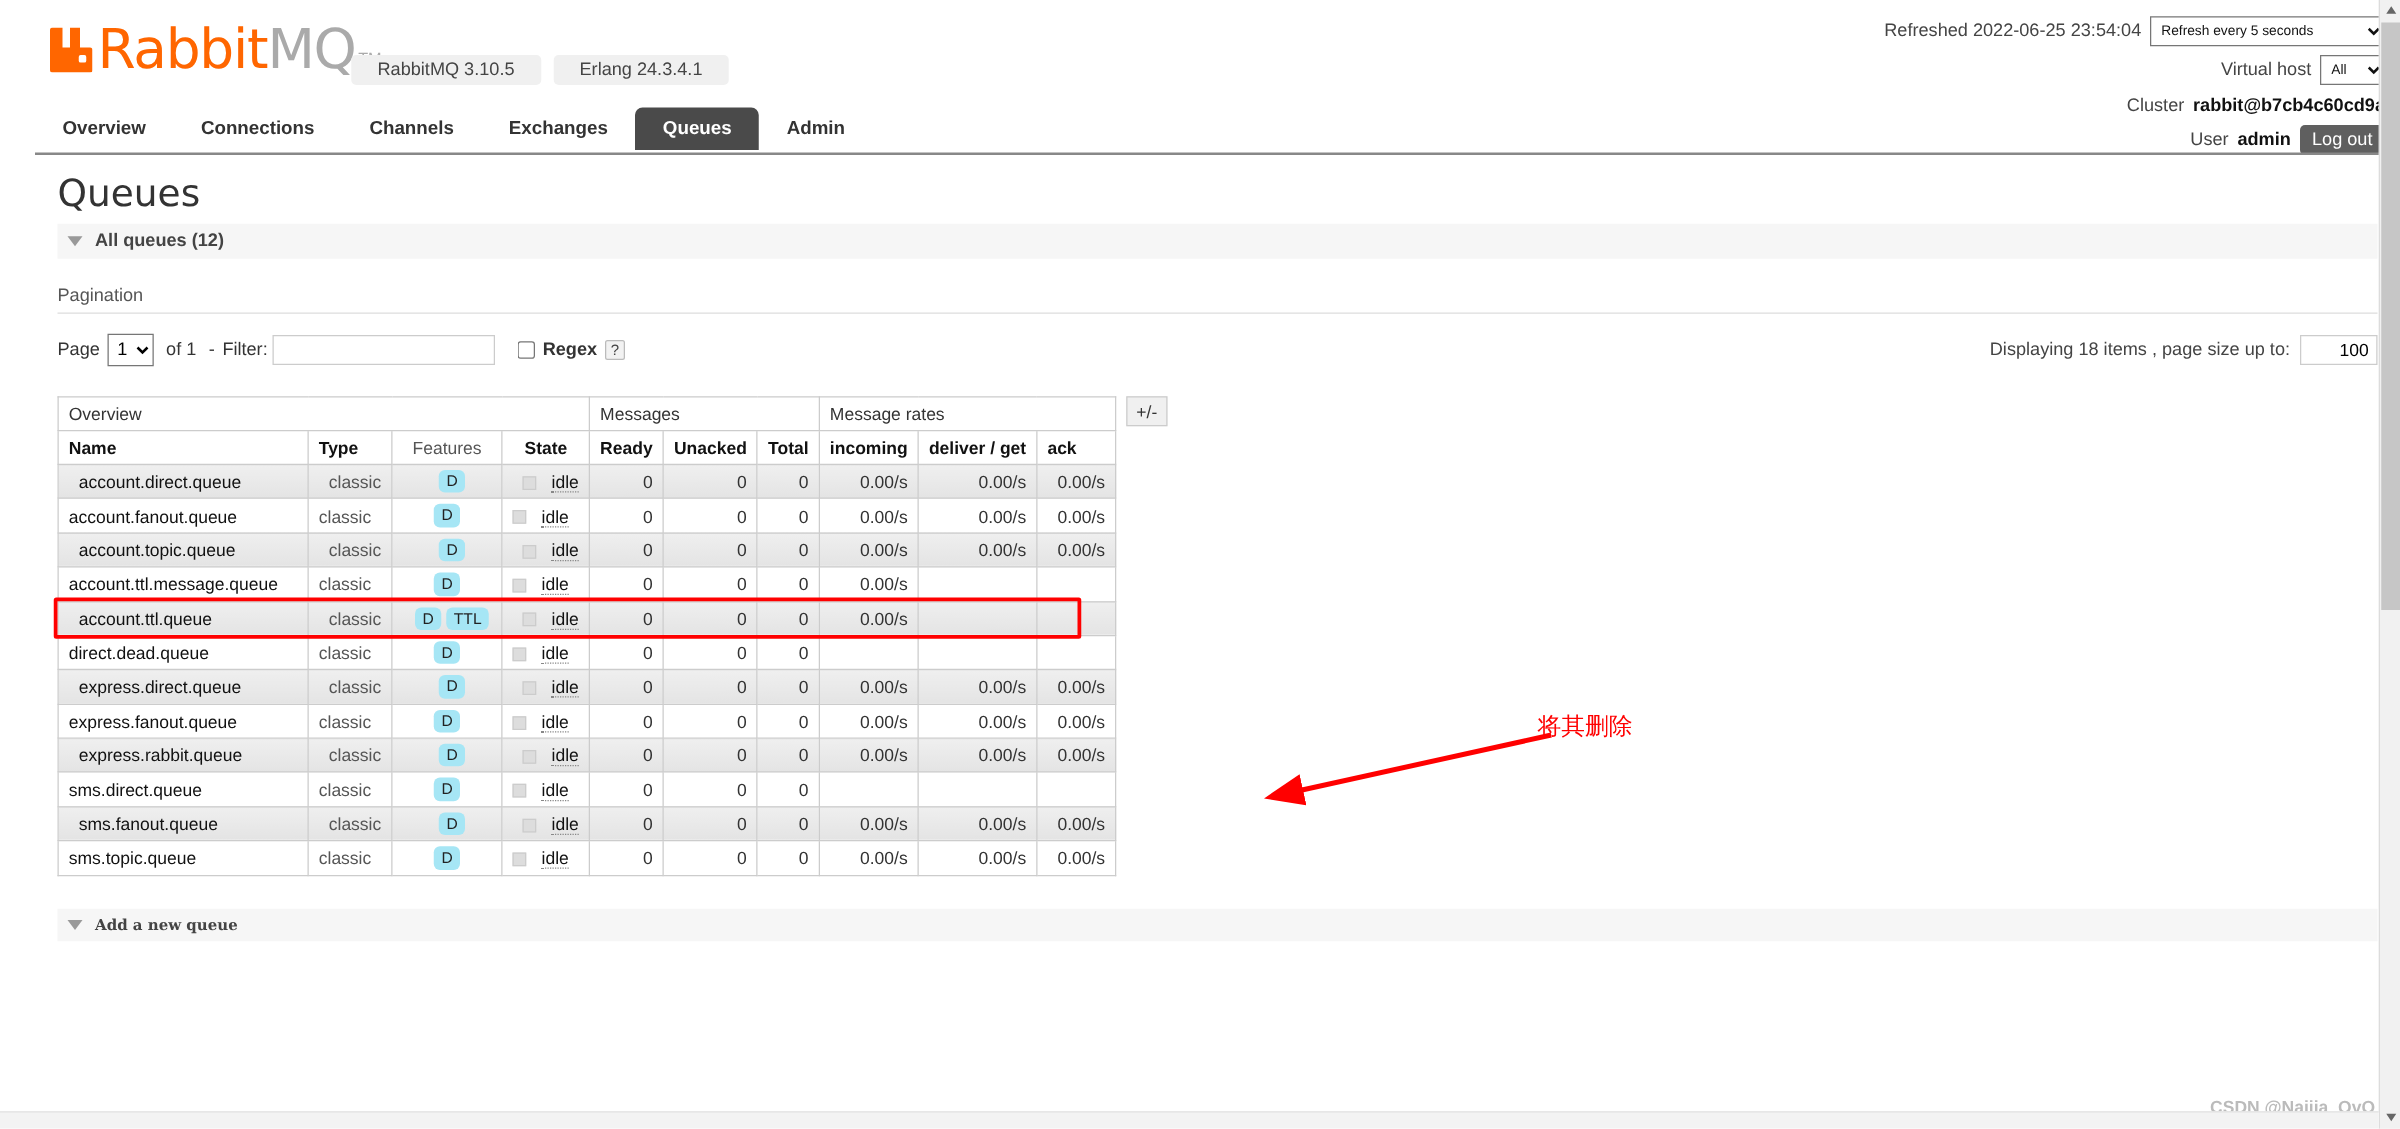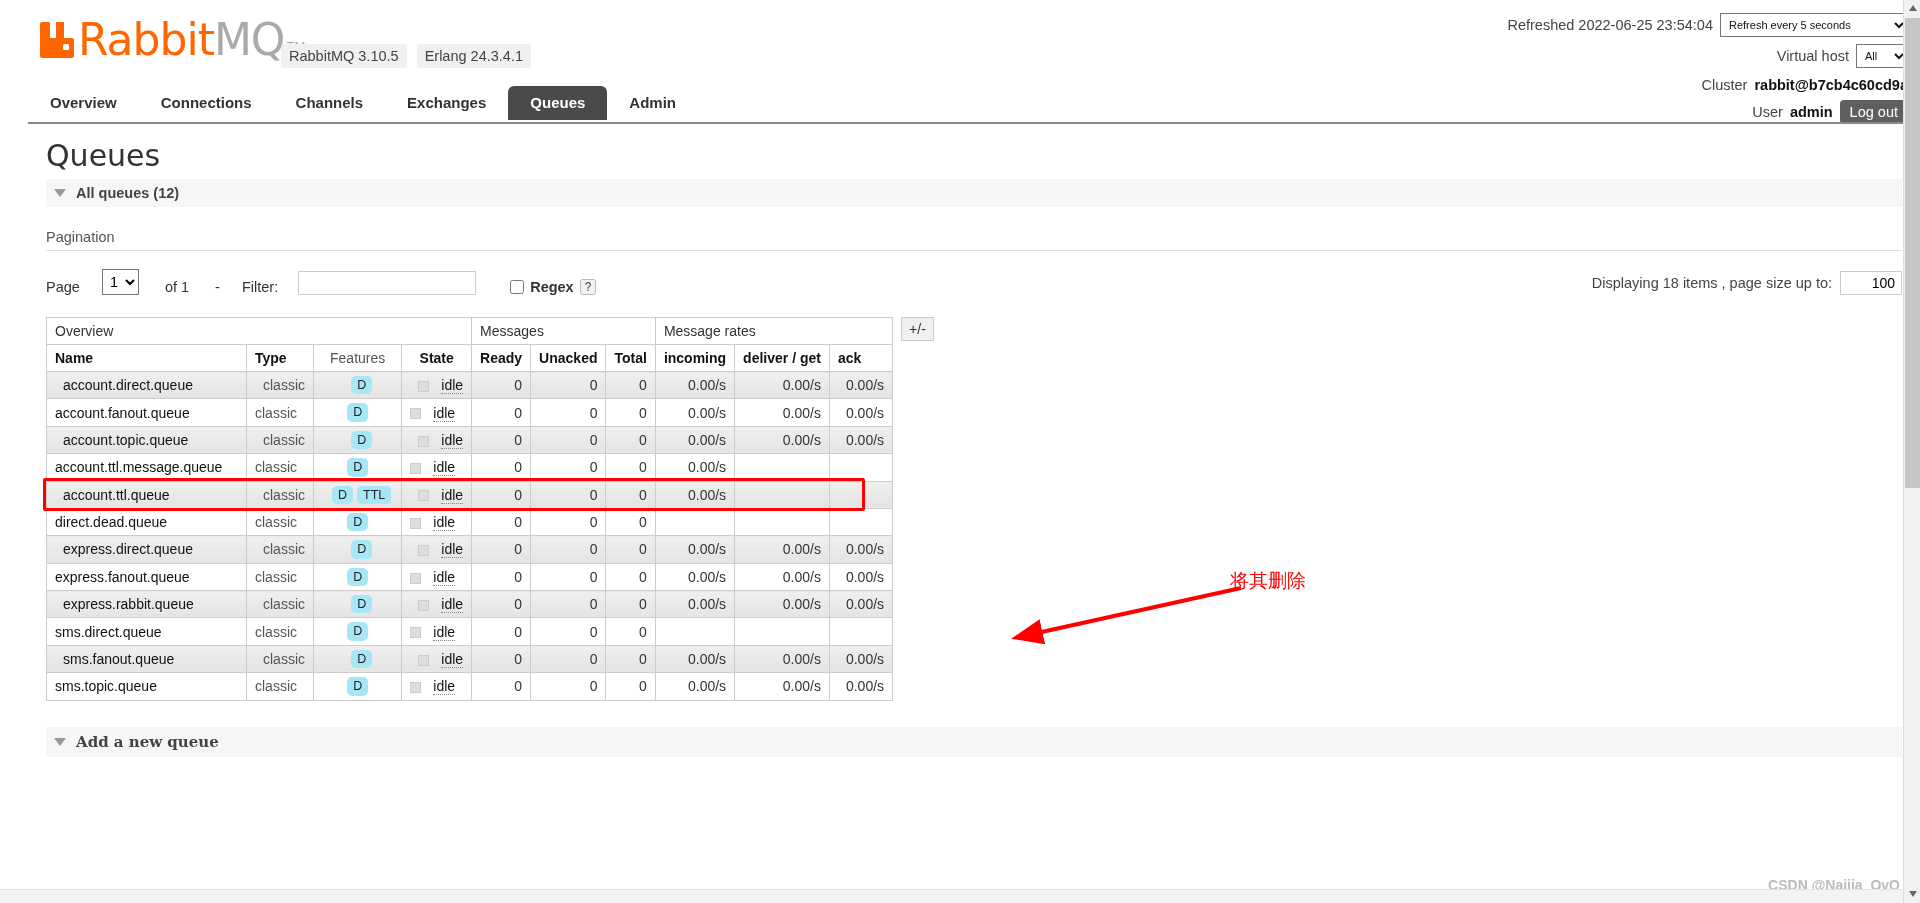--- a/index.html
+++ b/index.html
@@ -18,21 +18,21 @@
   .logo-wrap { position: absolute; left: 40px; top: 22px; display: flex; align-items: flex-end; }
   .logo-mark { width: 34px; height: 36px; position: relative; margin-right: 4px; }
   .logo-text { font-size: 44px; line-height: 36px; letter-spacing: -1px; font-family: "DejaVu Sans", sans-serif; }
   .logo-rabbit { color: #f60; font-weight: 400; }
   .logo-mq { color: #aaa; font-weight: 400; }
   .logo-tm { font-size: 13px; color: #aaa; margin-left: 2px; padding-bottom: 4px; }
 
   .vbadges { position: absolute; left: 281px; top: 44px; display: flex; gap: 10px; }
   .vbadge {
     background: #f0f0f0; color: #444; font-size: 14.5px;
-    padding: 4px 8px; border-radius: 4px; white-space: nowrap;
+    padding: 4px 21px; border-radius: 4px; white-space: nowrap;
   }
 
   .hdr-right { position: absolute; right: 12px; top: 12px; text-align: right; font-size: 14.5px; color: #444; }
   .hdr-line { display: flex; align-items: center; justify-content: flex-end; gap: 7px; margin-bottom: 5px; height: 26px; }
   .hdr-line.r2 { margin-bottom: 6px; }
   .hdr-line.r3 { margin-bottom: 5px; height: 20px; }
   .hdr-line.r4 { height: 24px; }
   .hdr-label { color: #444; }
   .hdr-strong { font-weight: bold; color: #111; }
   select.ctrl {
@@ -63,21 +63,21 @@
   .section-bar {
     margin: 0 18px 0 46px; background: #f6f6f6; padding: 6px 0 6px 0;
     font-size: 14.5px; font-weight: bold; color: #444; display: flex; align-items: center;
   }
   .caret { display: inline-block; width: 0; height: 0; border-left: 6px solid transparent;
            border-right: 6px solid transparent; border-top: 8px solid #999; margin: 0 10px 0 8px; }
 
   .pagination-label { margin: 22px 0 5px 46px; font-size: 14.5px; color: #555; }
   .pagination-rule { margin-left: 46px; margin-right: 18px; border-top: 1px solid #ddd; }
 
-  .pag-row { position: relative; margin: 14px 18px 0 46px; height: 30px; display: flex; align-items: flex-end; font-size: 14.5px; color: #333; gap: 16px; }
+  .pag-row { position: relative; margin: 14px 18px 0 46px; height: 30px; display: flex; align-items: center; font-size: 14.5px; color: #333; }
   .pag-row .lbl { margin-right: 6px; }
   select.page-sel { font-size: 14.5px; height: 26px; border: 1px solid #767676; background: #fff; padding: 1px 3px;
                     font-family: "Liberation Sans", sans-serif; }
   .of-one { margin: 0 10px 0 10px; }
   .dash { margin-right: 6px; }
   input.filter-input {
     width: 178px; height: 24px; border: 1px solid #ccc; background: #fff;
     font-size: 14px; padding: 2px 5px; font-family: "Liberation Sans", sans-serif; margin-left: 4px;
   }
   .regex-wrap { display: flex; align-items: center; margin-left: 18px; gap: 6px; }
@@ -127,21 +127,21 @@
   
   .hl-box {
     position: absolute; border: 3px solid #f00; pointer-events: none; border-radius: 2px;
   }
   .anno-text {
     position: absolute; color: #f00; font-size: 19px;
     font-family: "DejaVu Sans", sans-serif; white-space: nowrap;
   }
 
   
-  .addq-bar { margin: 26px 18px 0 46px; background: #f6f6f6; padding: 6px 0; font-size: 15px;
+  .addq-bar { margin: 26px 18px 0 46px; background: #f6f6f6; padding: 6px 0; font-size: 12px;
               font-weight: bold; color: #444; display: flex; align-items: center;
               font-family: "DejaVu Serif", serif; }
   .type-row { margin: 16px 0 0 0; display: flex; align-items: center; gap: 10px; padding-left: 106px; font-size: 14.5px; color: #333; }
   select.type-sel { font-size: 15px; height: 26px; border: 1px solid #767676; background: #fff;
                     padding: 1px 4px; font-family: "Liberation Sans", sans-serif; min-width: 84px; }
 
   .watermark { position: absolute; right: 20px; bottom: 10px; color: #bbb; font-size: 14px; font-weight: bold; }
 
   
   .sb { position: absolute; right: 0; top: 0; width: 17px; height: 903px; background: #f1f1f1; border-left: 1px solid #dcdcdc; }

